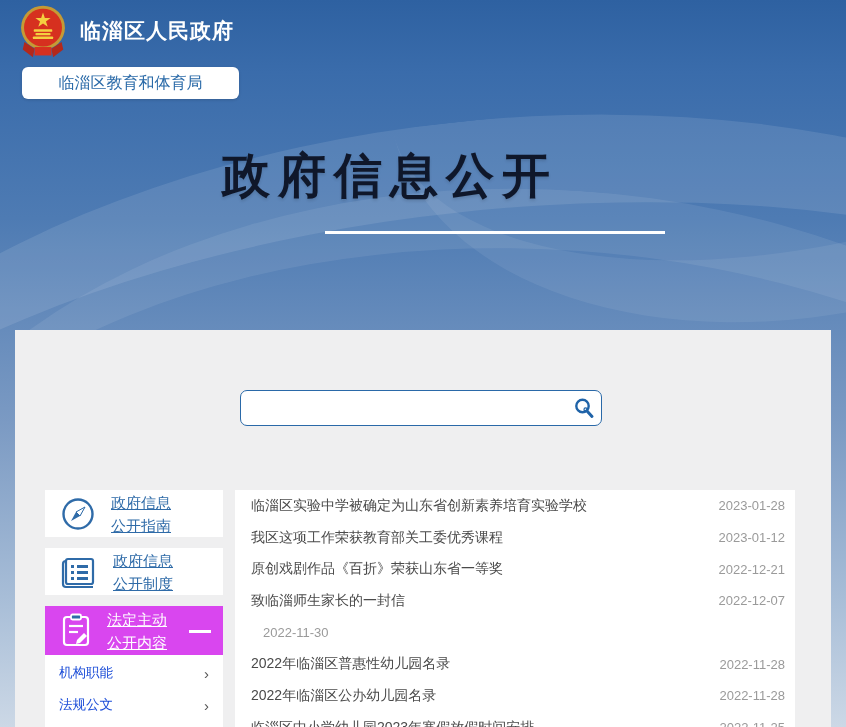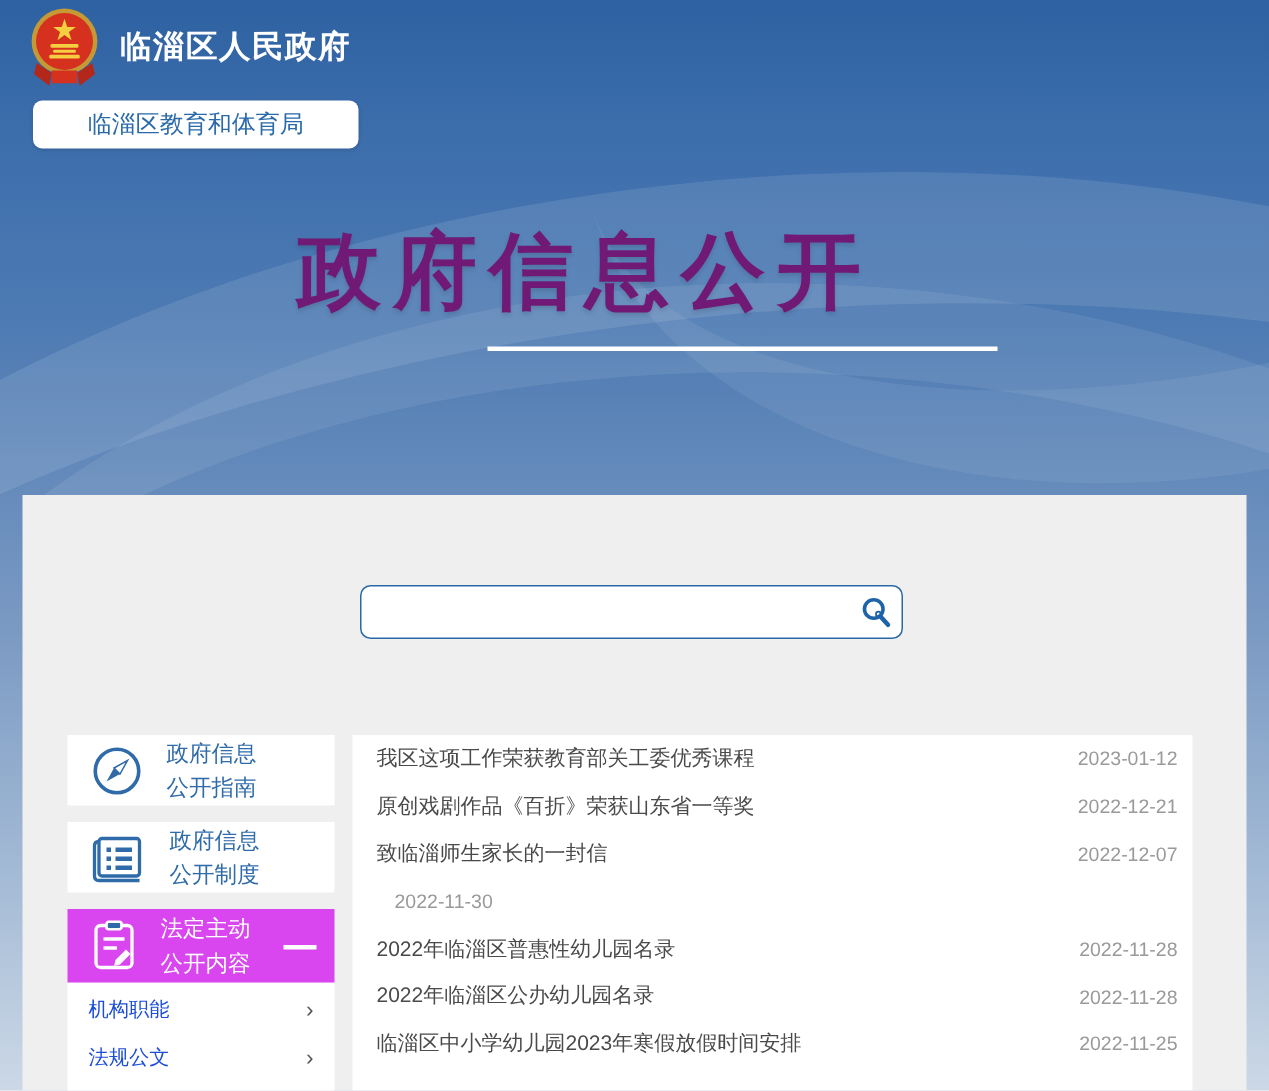--- a/index.html
+++ b/index.html
@@ -17,21 +17,21 @@
   .header-bar{position:absolute;left:16px;top:3px;display:flex;align-items:center;gap:10px;}
   .emblem{width:54px;height:56px;}
   .site-name{color:#ffffff;font-size:21px;font-weight:bold;letter-spacing:1px;}
   .dept-btn{
     position:absolute;left:22px;top:67px;width:217px;height:32px;
     background:#ffffff;border-radius:6px;display:flex;align-items:center;justify-content:center;
     color:#2a6aa8;font-size:16px;box-shadow:0 1px 3px rgba(0,0,0,0.15);cursor:pointer;
   }
   .hero-title{
     position:absolute;left:0;top:144px;width:780px;text-align:center;
-    color:#701a75;font-size:56px;font-weight:bold;letter-spacing:8px;
+    color:#0f172a;font-size:48px;font-weight:bold;letter-spacing:8px;
     text-shadow:0 2px 3px rgba(0,0,0,0.12);
   }
   .hero-underline{position:absolute;left:325px;top:231px;width:340px;height:3px;background:#ffffff;}
   
   .panel{position:absolute;left:15px;top:330px;width:816px;height:397px;background:#efeff0;}
   
   .search-box{
     position:absolute;left:240px;top:390px;width:360px;height:34px;background:#ffffff;
     border:1px solid #2a69a8;border-radius:7px;display:flex;align-items:center;
   }
@@ -39,21 +39,21 @@
     flex:1;border:none;outline:none;background:transparent;height:100%;
     padding:0 10px;font-size:14px;color:#333;font-family:inherit;
   }
   .search-btn{width:34px;height:100%;display:flex;align-items:center;justify-content:center;cursor:pointer;}
   
   .sidebar{position:absolute;left:45px;top:490px;width:178px;}
   .side-card{
     background:#ffffff;height:47px;margin-bottom:11px;display:flex;align-items:center;
     padding-left:15px;gap:15px;cursor:pointer;
   }
-  .side-card .lbl{color:#2f6ba8;font-size:15px;line-height:23px;}
+  .side-card .lbl{color:#2f6ba8;font-size:15px;line-height:23px;text-decoration:underline;}
   .side-card.active{background:#d946ef;height:49px;margin-bottom:0;position:relative;}
   .side-card.active .lbl{color:#ffffff;}
   .minus-bar{position:absolute;right:12px;top:24px;width:22px;height:3px;background:#ffffff;}
   .sub-panel{background:#ffffff;padding-top:2px;height:90px;}
   .sub-item{
     height:32px;display:flex;align-items:center;justify-content:space-between;
     padding:0 14px 0 14px;cursor:pointer;
   }
   .sub-item .s-lbl{color:#1d4ed8;font-size:13.5px;}
   .sub-item .chev{color:#555;font-size:15px;line-height:1;}
@@ -163,20 +163,24 @@
     <div class="sub-item">
       <span class="s-lbl">法规公文</span>
       <span class="chev">›</span>
     </div>
   </div>
 </div>
 
 <div class="news">
   <div class="news-inner">
     <div class="news-row">
+      <span class="news-title">临淄区实验中学被确定为山东省创新素养培育实验学校</span>
+      <span class="news-date">2023-01-28</span>
+    </div>
+    <div class="news-row">
       <span class="news-title">我区这项工作荣获教育部关工委优秀课程</span>
       <span class="news-date">2023-01-12</span>
     </div>
     <div class="news-row">
       <span class="news-title">原创戏剧作品《百折》荣获山东省一等奖</span>
       <span class="news-date">2022-12-21</span>
     </div>
     <div class="news-row">
       <span class="news-title">致临淄师生家长的一封信</span>
       <span class="news-date">2022-12-07</span>

